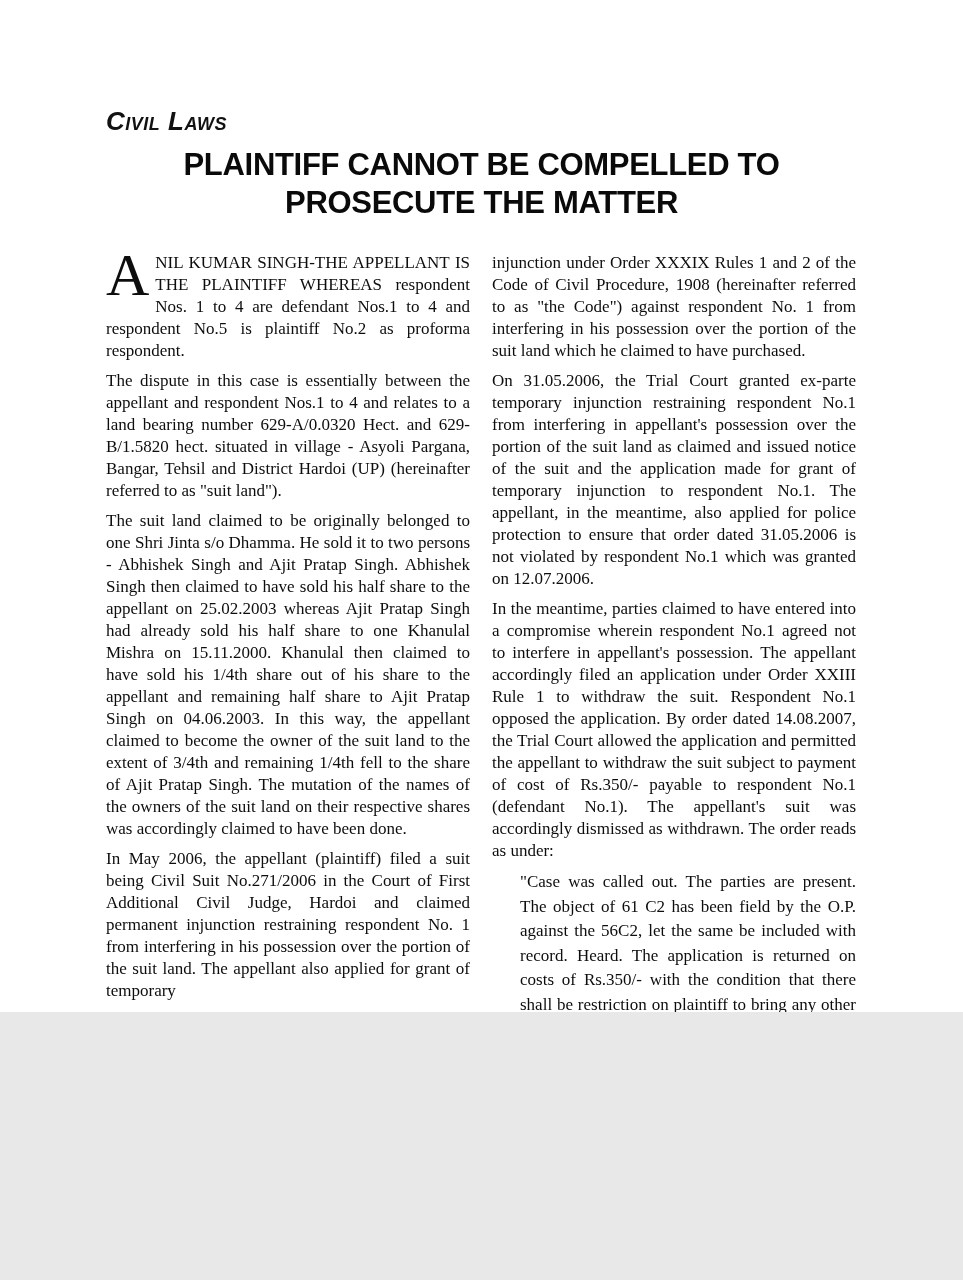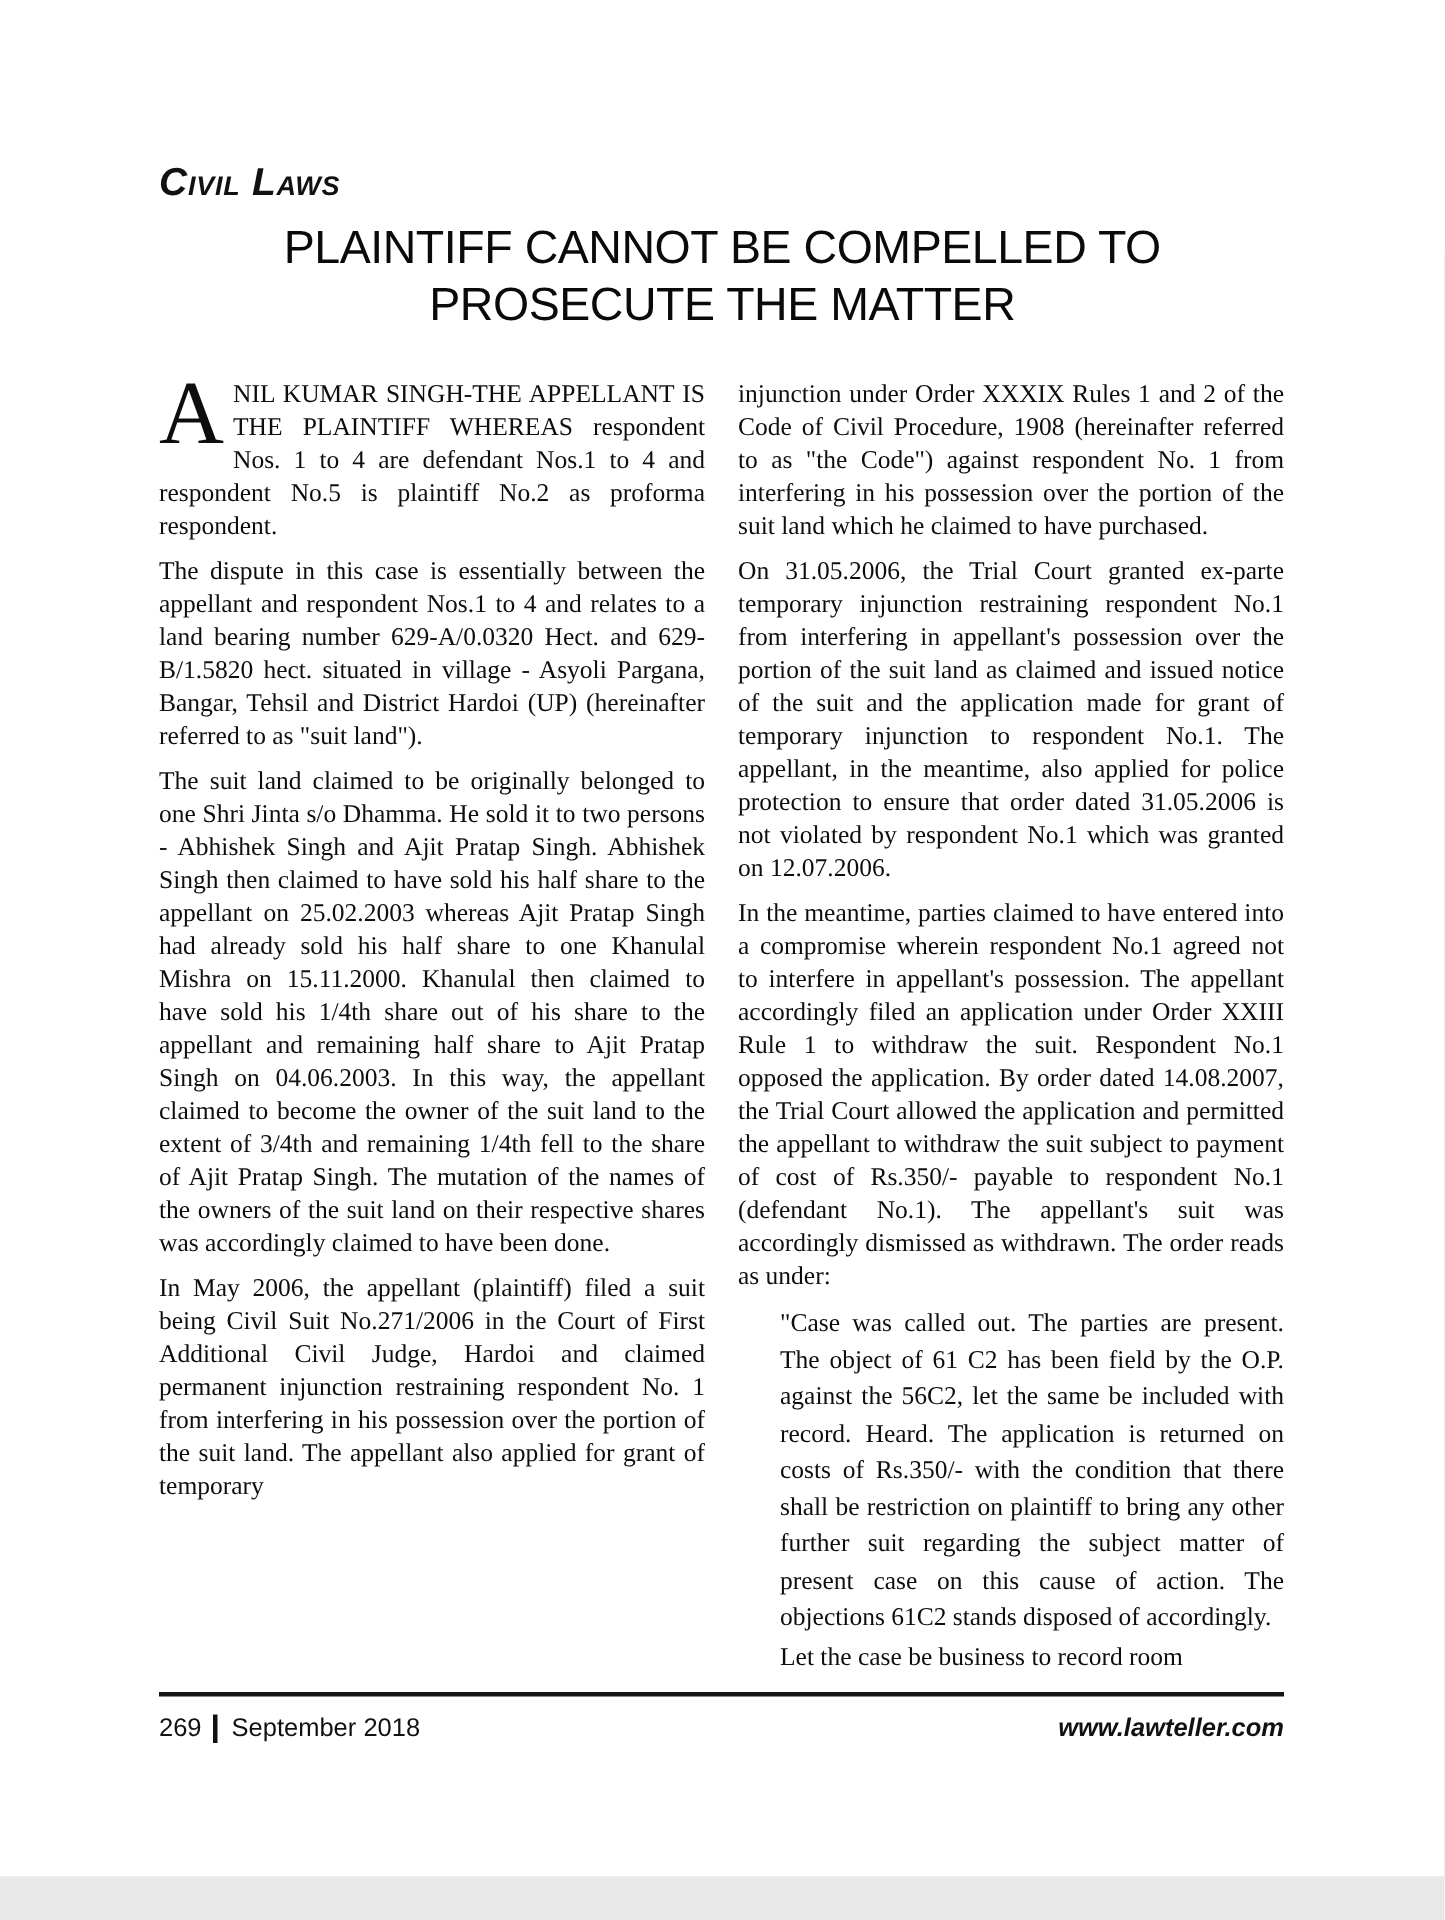--- a/index.html
+++ b/index.html
@@ -1,19 +1,19 @@
 <!DOCTYPE html>
 <html><head>
 <meta charset="utf-8">
 <style>
   html, body { margin: 0; padding: 0; background: #e8e8e8; }
   .page {
     position: relative;
     width: 963px;
-    height: 1251px;
+    height: 1012px;
     margin: 0 auto;
     background: #ffffff;
     color: #000000;
     font-family: "Liberation Serif", serif;
     overflow: hidden;
   }
   .section-heading {
     position: absolute;
     left: 106px;
     top: 106px;
@@ -26,21 +26,21 @@
     color: #111111;
   }
   .title {
     position: absolute;
     left: 0;
     right: 0;
     top: 146px;
     margin: 0;
     text-align: center;
     font-family: "Liberation Sans", sans-serif;
-    font-weight: normal;
+    font-weight: bold;
     font-size: 31px;
     line-height: 38px;
     letter-spacing: -0.3px;
     color: #0a0a0a;
   }
   .columns {
     position: absolute;
     left: 106px;
     top: 252px;
     width: 750px;

